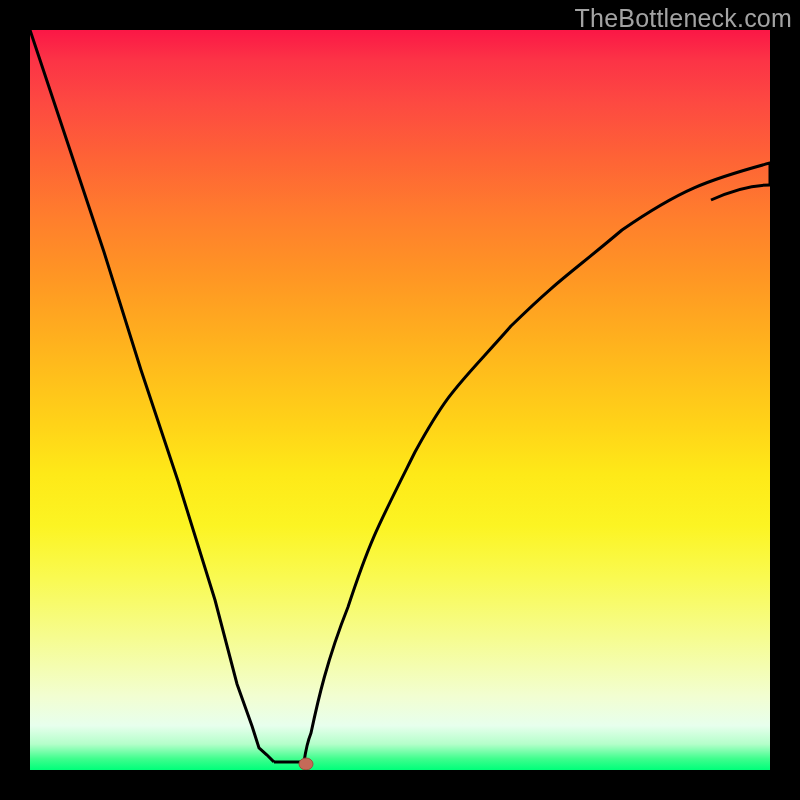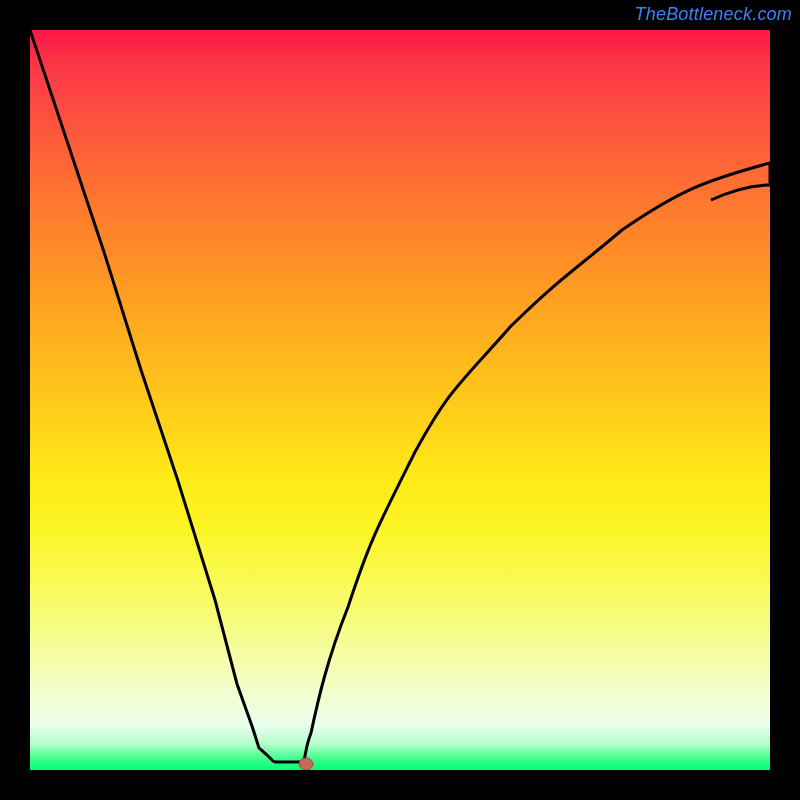--- a/index.html
+++ b/index.html
@@ -59,24 +59,23 @@
     position: absolute;
     left: 0;
     top: 0;
     width: 740px;
     height: 740px;
   }
   .watermark {
     position: absolute;
     top: 4px;
     right: 8px;
-    color: #3b82f6;
-    font-size: 18px;
+    color: #a3a3a3;
+    font-size: 25px;
     letter-spacing: 0.2px;
-    font-style: italic;
   }
 </style>
 </head>
 <body>
 
 <div class="frame">
 
   <div class="plot-area">
     <div class="gradient grad-main"></div>
 

